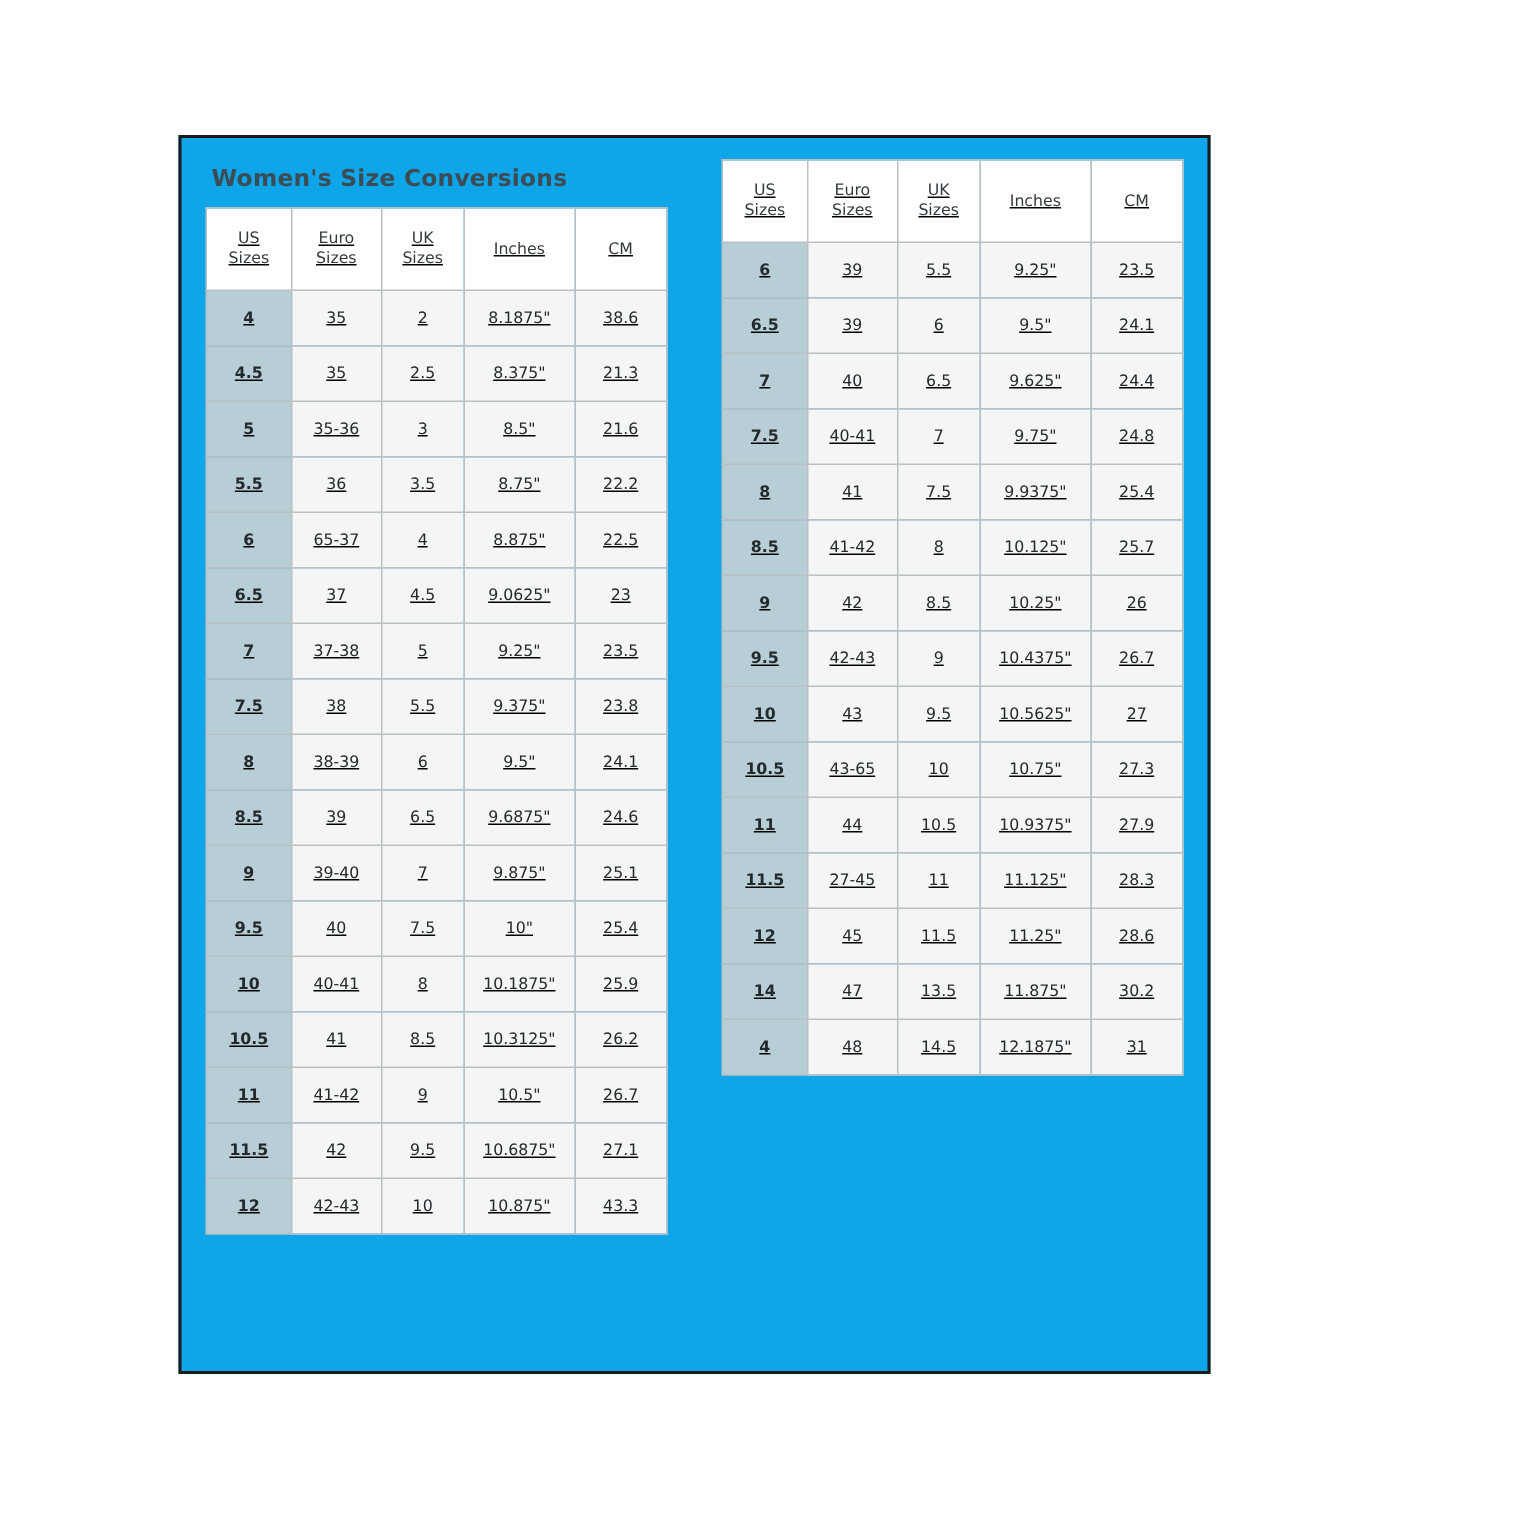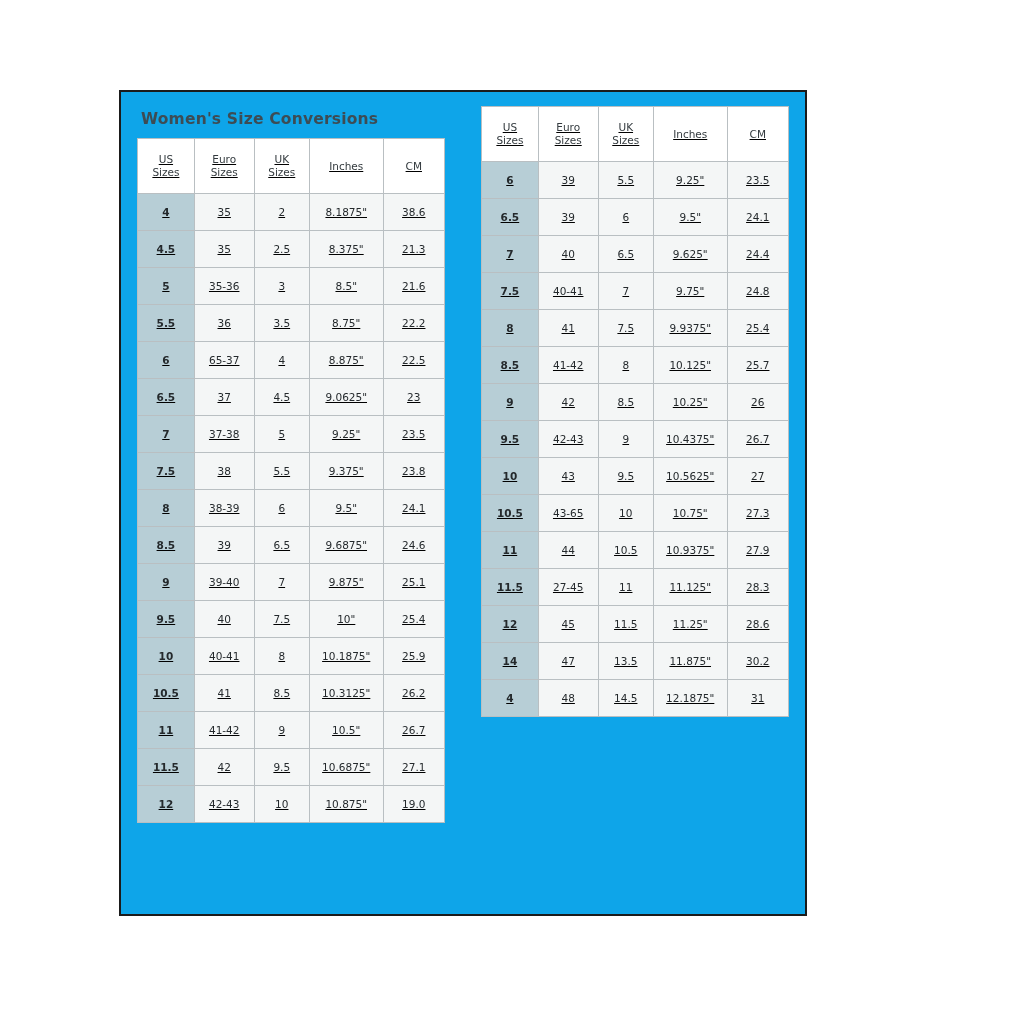--- a/index.html
+++ b/index.html
@@ -234,21 +234,21 @@
                 <td>42</td>
                 <td>9.5</td>
                 <td>10.6875"</td>
                 <td>27.1</td>
               </tr>
             <tr>
                 <td class="us">12</td>
                 <td>42-43</td>
                 <td>10</td>
                 <td>10.875"</td>
-                <td>19.0</td>
+                <td>43.3</td>
               </tr>
           </tbody>
         </table>
       </div>
 
       <div class="col">
         <table class="size-table">
           <colgroup>
             <col class="c-us">
               <col class="c-euro">

